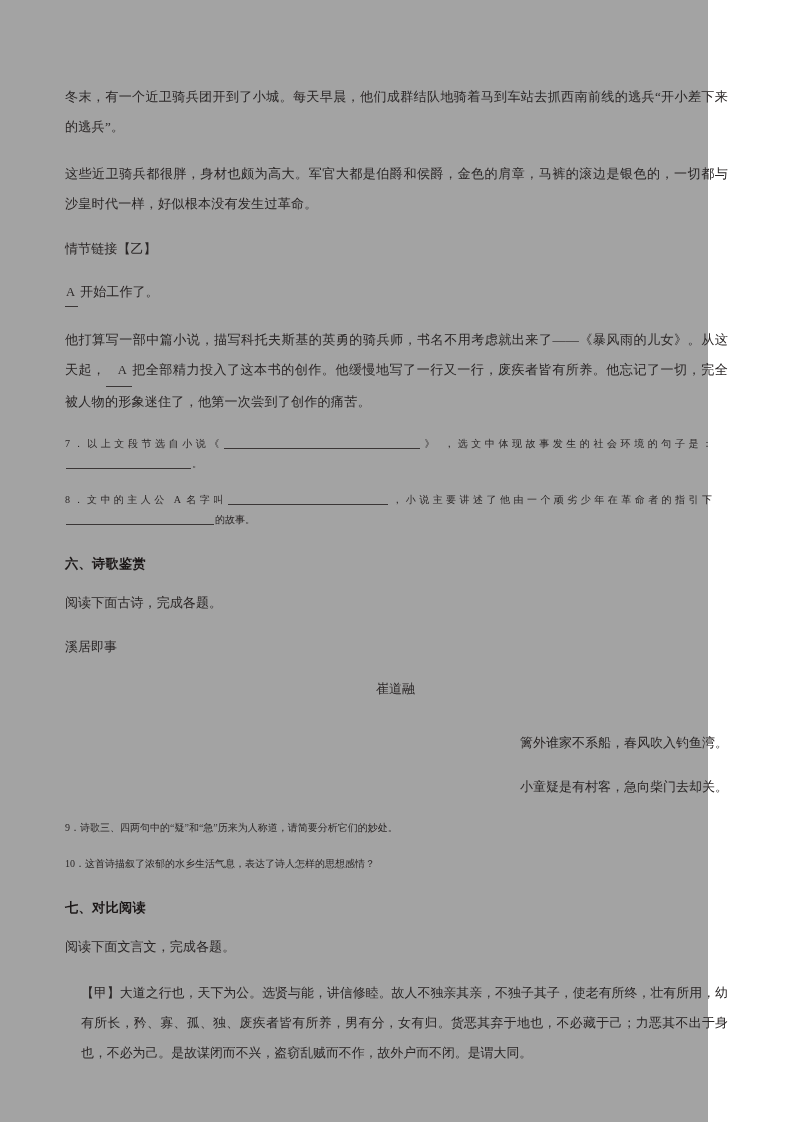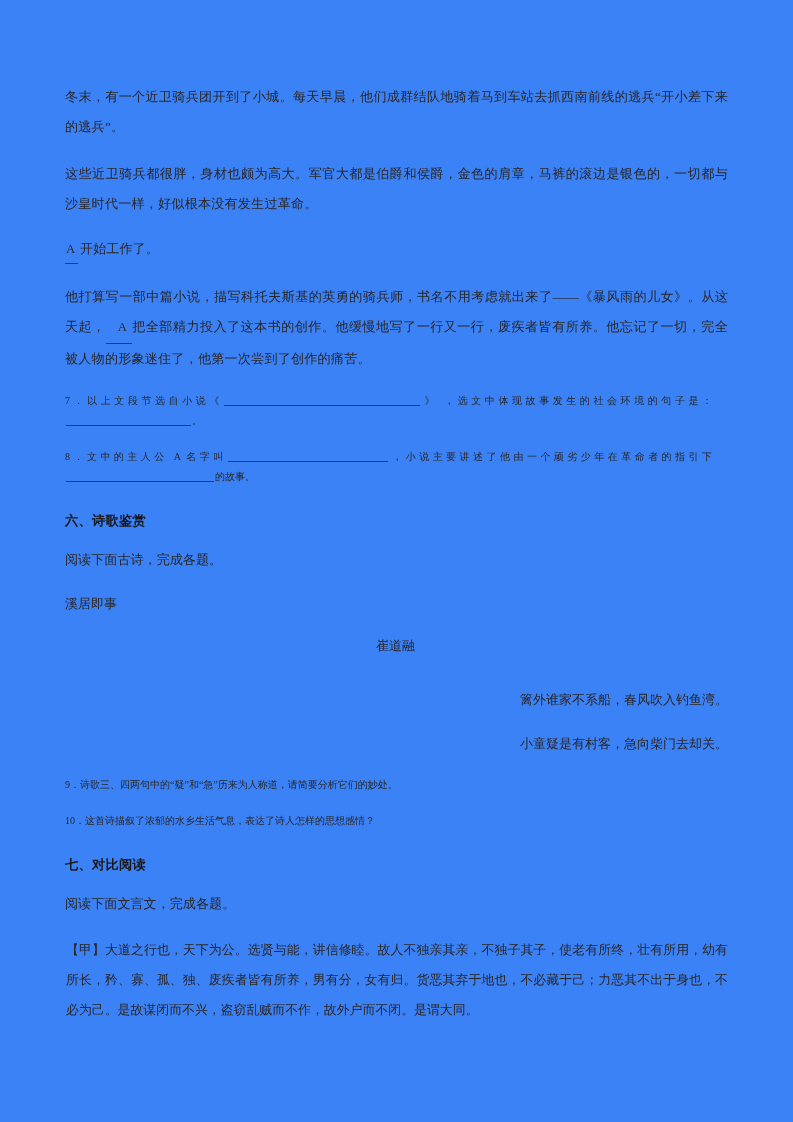--- a/index.html
+++ b/index.html
@@ -9,25 +9,25 @@
   }
   body {
     width: 793px;
     height: 1122px;
     font-family: "Liberation Serif", "DejaVu Serif", serif;
     color: #231f20;
     -webkit-font-smoothing: antialiased;
   }
   .page {
     position: relative;
-    width: 793px;
+    width: 708px;
     height: 1122px;
     box-sizing: border-box;
     padding: 82px 65px 40px 65px;
-    background: #3b82f6;
+    background: #a3a3a3;
   }
   .doc-body {
     width: 663px;
   }
   
   p.para {
     margin: 0 0 17px 0;
     font-size: 13.1px;
     line-height: 30px;
     text-align: justify;
@@ -89,21 +89,21 @@
   .poem-line {
     font-size: 13px;
     line-height: 22px;
     text-align: right;
     margin: 0 0 22px 0;
     color: #2a2626;
   }
   .poem-line:last-child { margin-bottom: 0; }
   
   p.classical {
-    margin: 0 0 14px 1px;
+    margin: 0 0 14px 16px;
     font-size: 12.9px;
     line-height: 30px;
     text-align: justify;
     text-justify: inter-ideograph;
     color: #2a2626;
   }
   
   .blank {
     display: inline-block;
     border-bottom: 1px solid #3a3636;
@@ -130,20 +130,21 @@
 </head>
 <body>
 
 <div class="page">
   <div class="doc-body">
 
     <p class="para">冬末，有一个近卫骑兵团开到了小城。每天早晨，他们成群结队地骑着马到车站去抓西南前线的逃兵“开小差下来的逃兵”。</p>
 
     <p class="para">这些近卫骑兵都很胖，身材也颇为高大。军官大都是伯爵和侯爵，金色的肩章，马裤的滚边是银色的，一切都与沙皇时代一样，好似根本没有发生过革命。</p>
 
+    <p class="label-line">情节链接【乙】</p>
 
     <p class="short-line">
       <span class="u-token lead">A</span><span>开始工作了。</span>
     </p>
 
     <p class="para">
       <span>他打算写一部中篇小说，描写科托夫斯基的英勇的骑兵师，书名不用考虑就出来了——《暴风雨的儿女》。从这天起，</span><span class="u-token pad">A</span><span>把全部精力投入了这本书的创作。他缓慢地写了一行又一行，废疾者皆有所养。他忘记了一切，完全被人物的形象迷住了，他第一次尝到了创作的痛苦。</span>
     </p>
 
     <p class="question">

